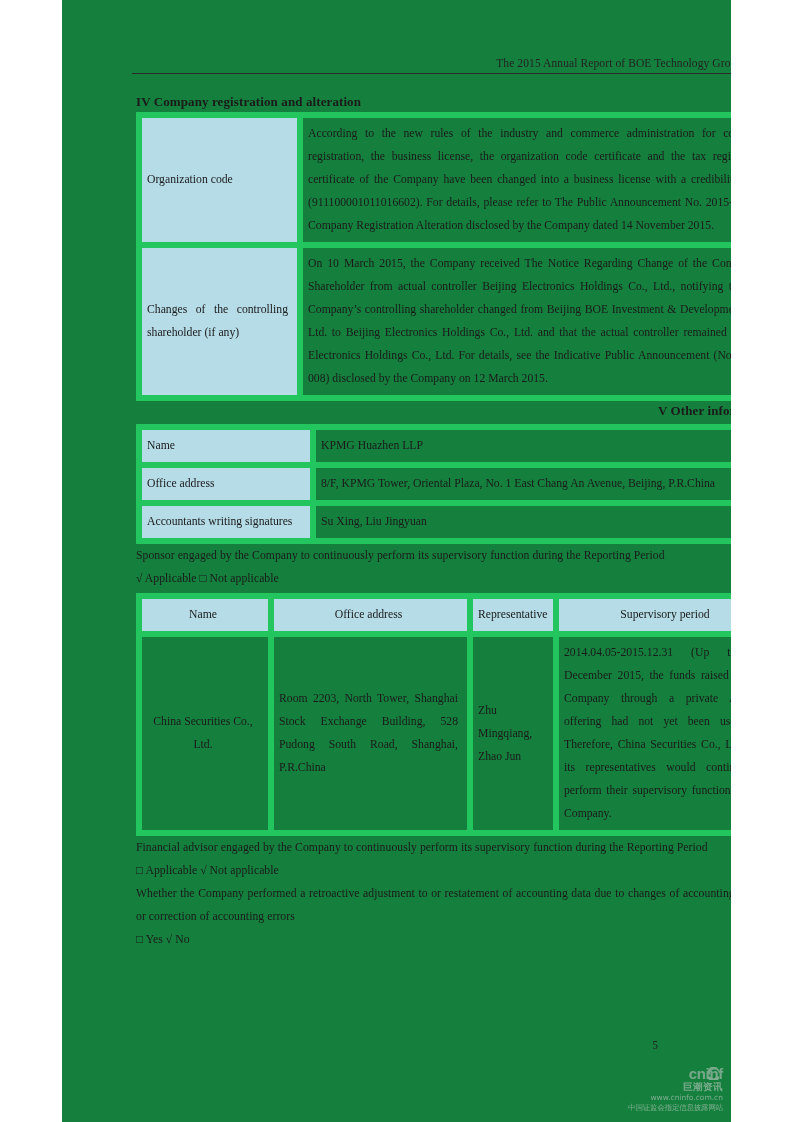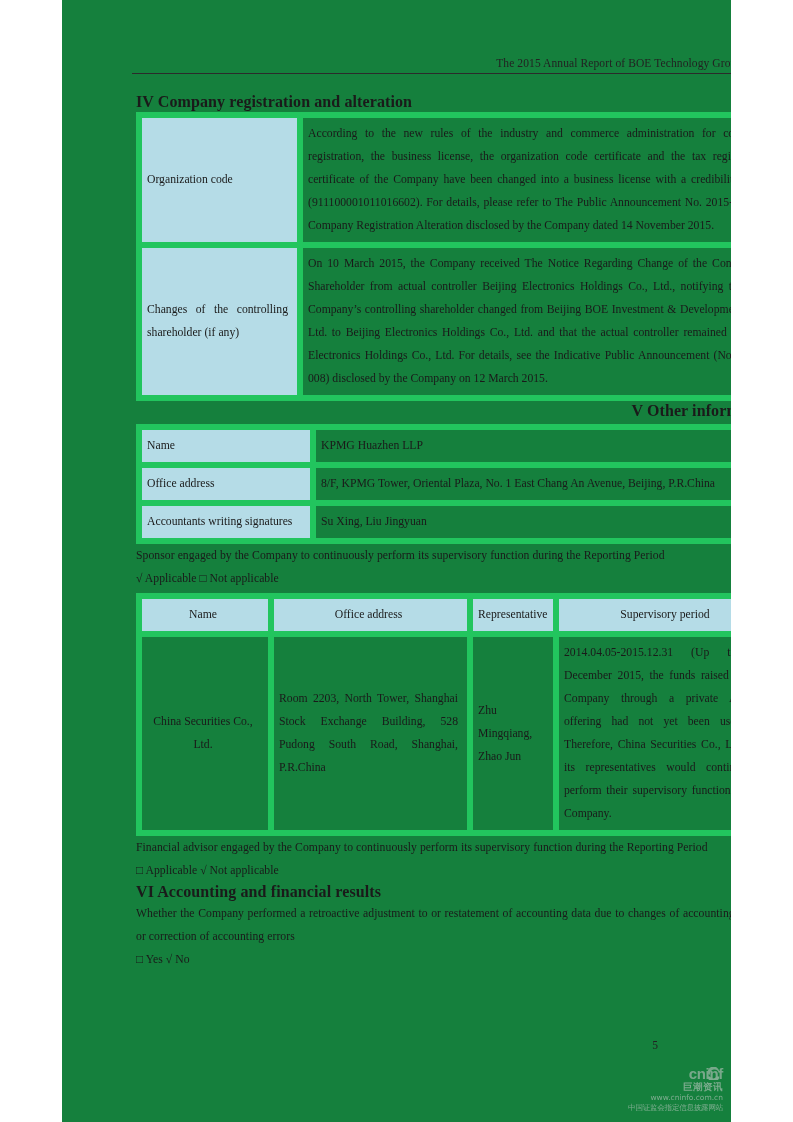--- a/index.html
+++ b/index.html
@@ -47,21 +47,21 @@
 
   
   .content {
     position: absolute;
     left: 74px;
     top: 92px;
     width: 639px;
   }
 
   h2.section-title {
-    font-size: 16px;
+    font-size: 13px;
     font-weight: bold;
     margin: 0;
     padding: 0;
     line-height: 20px;
     letter-spacing: 0.1px;
   }
   .sp-title-1 { margin-top: 6px; margin-bottom: 13px; }
   .sp-title-2 { margin-top: 24px; margin-bottom: 20px; text-align: right; }
   .sp-title-3 { margin-top: 33px; margin-bottom: 22px; }
 
@@ -261,21 +261,20 @@
           <td class="justify-cell">Room 2203, North Tower, Shanghai Stock Exchange Building, 528 Pudong South Road, Shanghai, P.R.China</td>
           <td>Zhu Mingqiang, Zhao Jun</td>
           <td class="justify-cell" style="vertical-align:top">2014.04.05-2015.12.31 (Up to 31 December 2015, the funds raised by the Company through a private A-share offering had not yet been used up. Therefore, China Securities Co., Ltd. and its representatives would continue to perform their supervisory function on the Company.</td>
         </tr>
       </tbody>
     </table>
 
     <p class="para gap-s">Financial advisor engaged by the Company to continuously perform its supervisory function during the Reporting Period</p>
     <p class="para">□ Applicable √ Not applicable</p>
 
-    <h2 class="section-title sp-title-3">VI Accounting and financial results</h2>
 
     <p class="para justify">Whether the Company performed a retroactive adjustment to or restatement of accounting data due to changes of accounting policies or correction of accounting errors</p>
     <p class="para">□ Yes √ No</p>
 
   </div>
 
   <div class="page-number">5</div>
 
   <div class="watermark">
     <span class="wm-row1">

